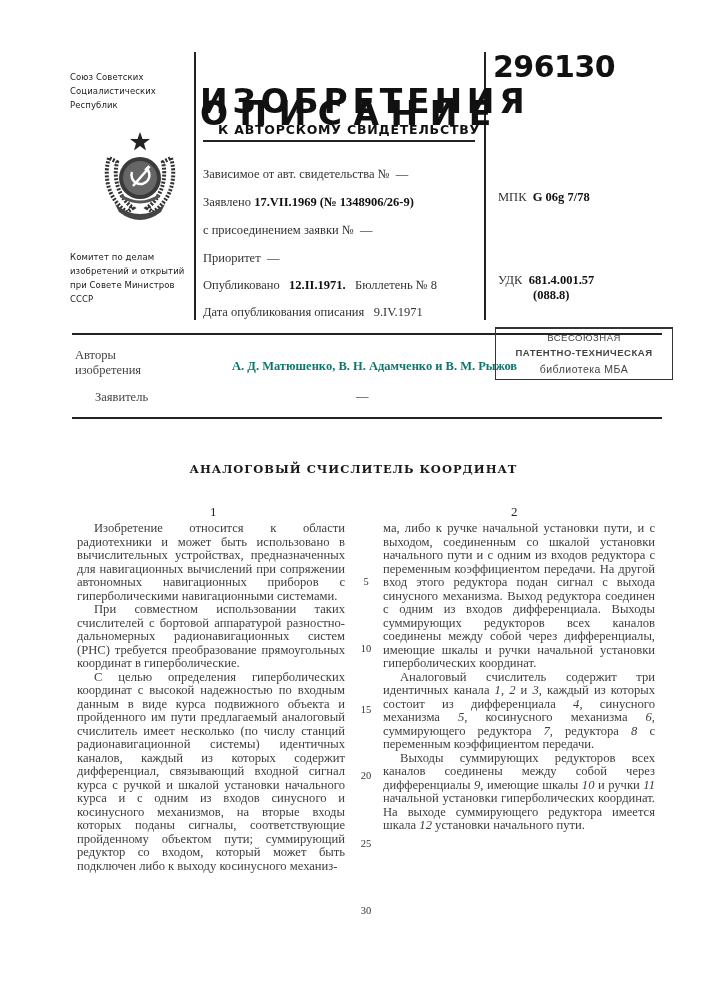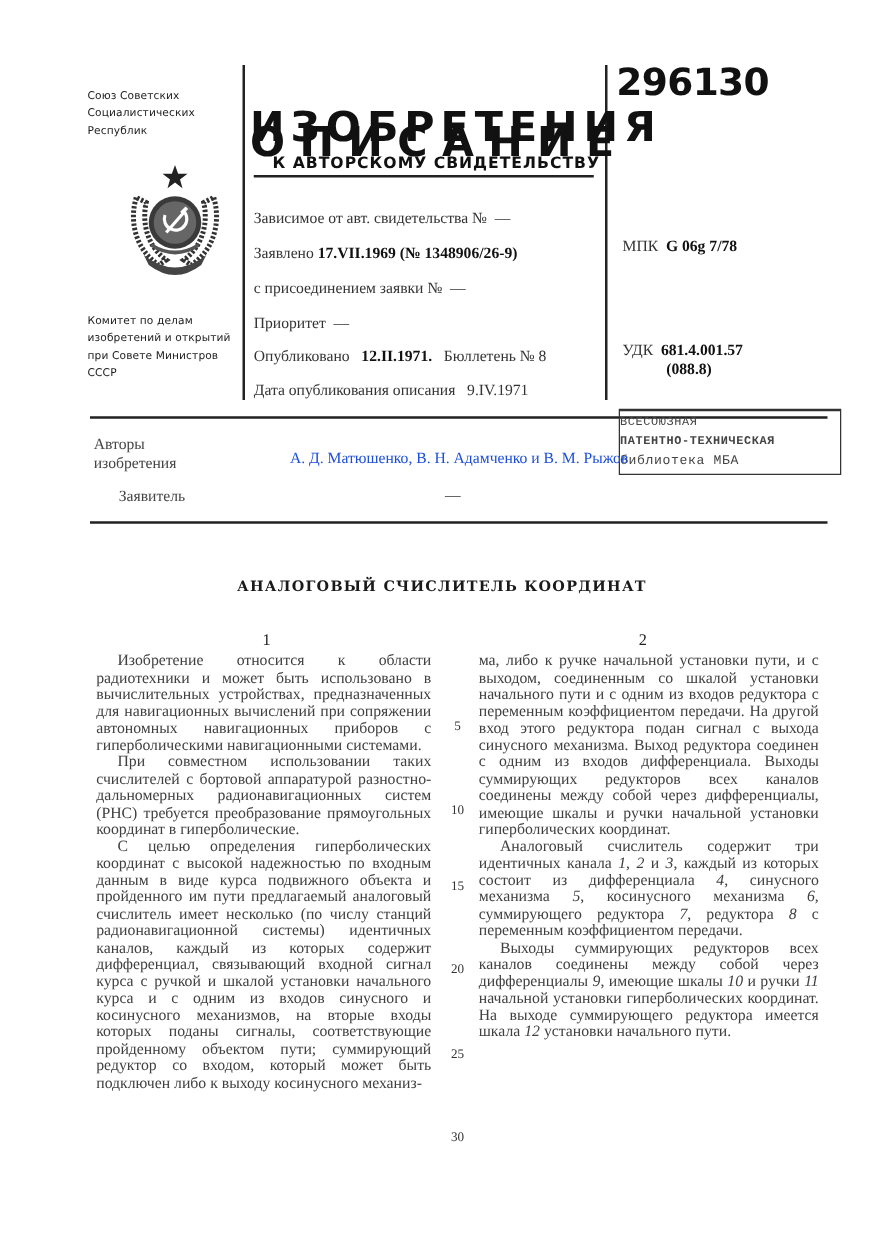--- a/index.html
+++ b/index.html
@@ -18,24 +18,24 @@
   .t2 { top: 84px; font-size: 33px; letter-spacing: 4.8px; line-height: 36px; }
   .t3 { top: 122px; left: 218px; font-size: 12.5px; letter-spacing: 0.8px; }
   .patnum { left: 493px; top: 50px; font-family: "DejaVu Sans", sans-serif; font-weight: bold; font-size: 30px; line-height: 34px; color: #111; letter-spacing: -0.5px; }
 
   .meta { left: 203px; font-size: 12.5px; color: #333; white-space: nowrap; line-height: 16px; }
   .meta b { color: #111; text-align: right; }
   .class-line { left: 498px; font-size: 12.5px; color: #333; white-space: nowrap; line-height: 16px; }
   .class-line b { color: #111; }
 
   .stamp { left: 495px; top: 327px; width: 178px; height: 53px; border: 1.5px solid #333; border-top-width: 2px; }
-  .stamp-line { position: absolute; left: 0; width: 100%; font-family: Liberation Mono, monospace; font-size: 9.5px; color: #444; letter-spacing: 0.5px; white-space: nowrap; }
+  .stamp-line { position: absolute; left: 0; width: 100%; text-align: center; font-family: Liberation Sans, sans-serif; font-size: 9.5px; color: #444; letter-spacing: 0.5px; white-space: nowrap; }
 
   .label-sm { left: 75px; font-size: 12.5px; color: #444; line-height: 15px; }
-  .authors { left: 232px; top: 359px; font-size: 12.5px; font-weight: normal; color: #1d4ed8; white-space: nowrap; }
+  .authors { left: 232px; top: 359px; font-size: 12.5px; font-weight: bold; color: #0f766e; white-space: nowrap; }
 
   .section-title { left: 0; width: 707px; top: 462px; text-align: center; font-family: "DejaVu Serif", serif; font-weight: bold; font-size: 11.5px; letter-spacing: 1px; color: #1a1a1a; }
   .colnum { font-size: 13px; color: #222; }
 
   .col { font-size: 12.6px; line-height: 13.5px; color: #404040; text-align: justify; }
   .col p { text-indent: 0; }
   .col p.ind { text-indent: 17px; }
   .col-left { left: 77px; top: 522px; width: 268px; }
   .col-right { left: 383px; top: 522px; width: 272px; }
 

